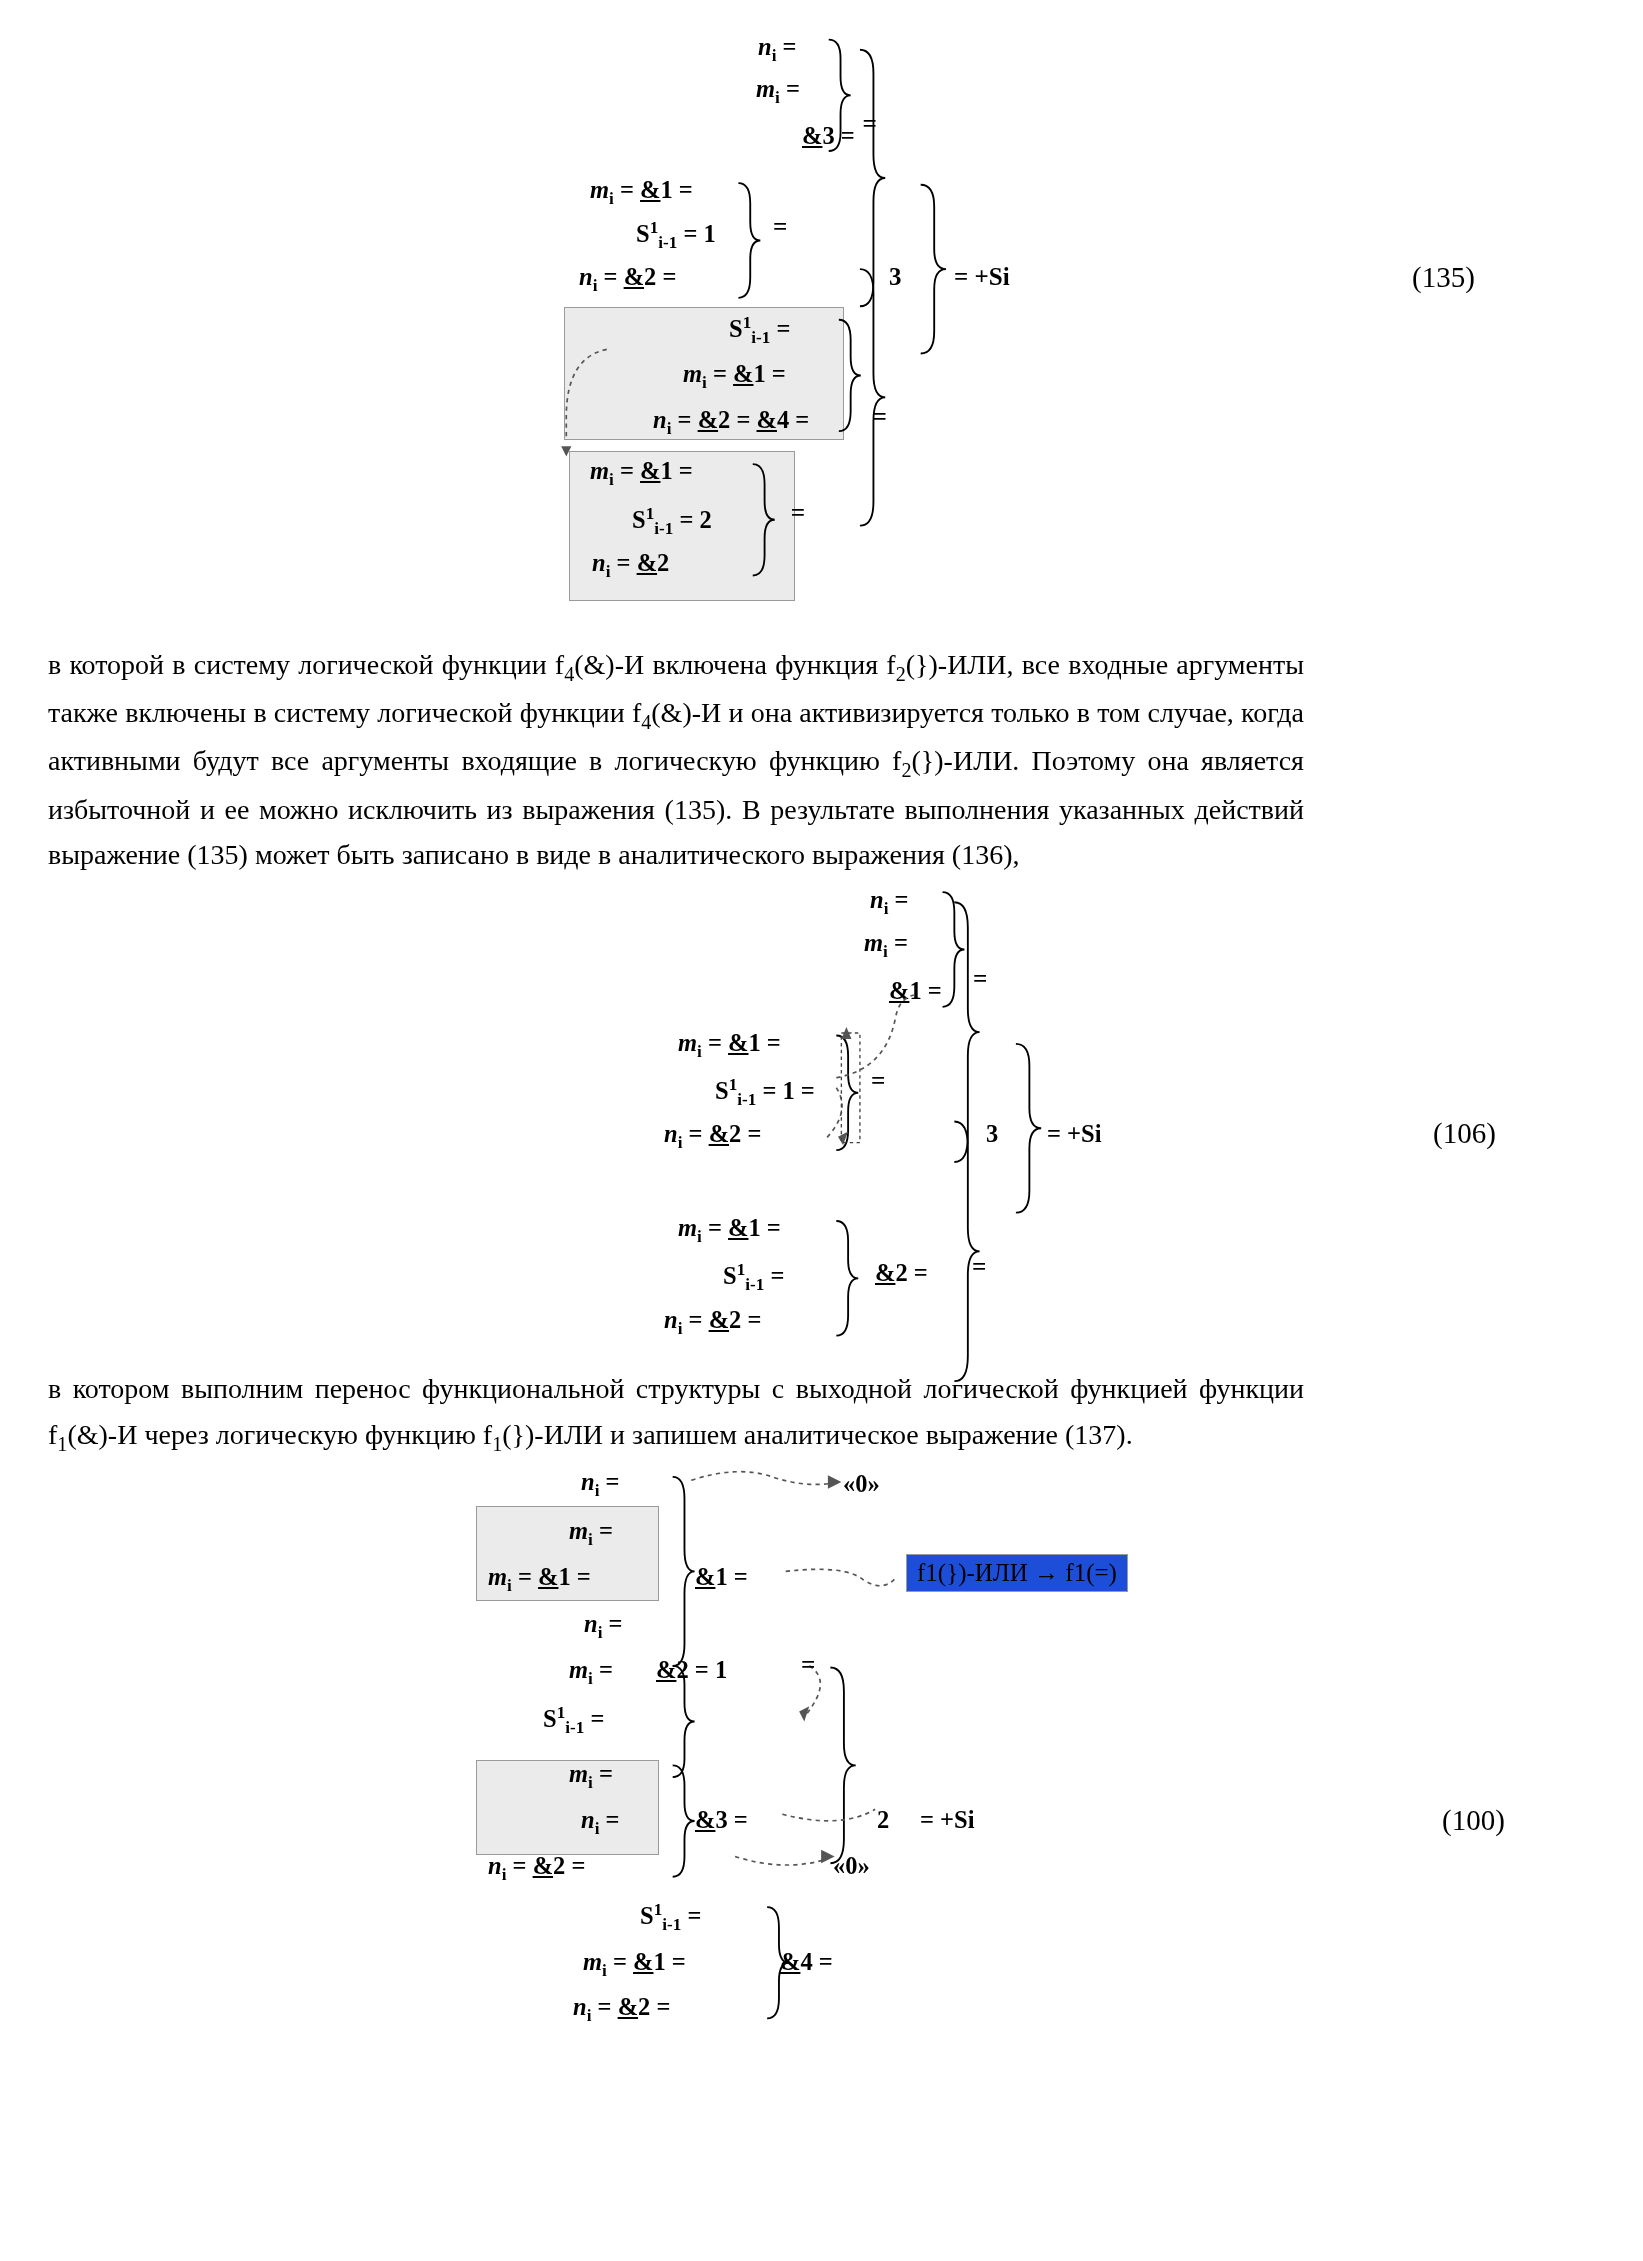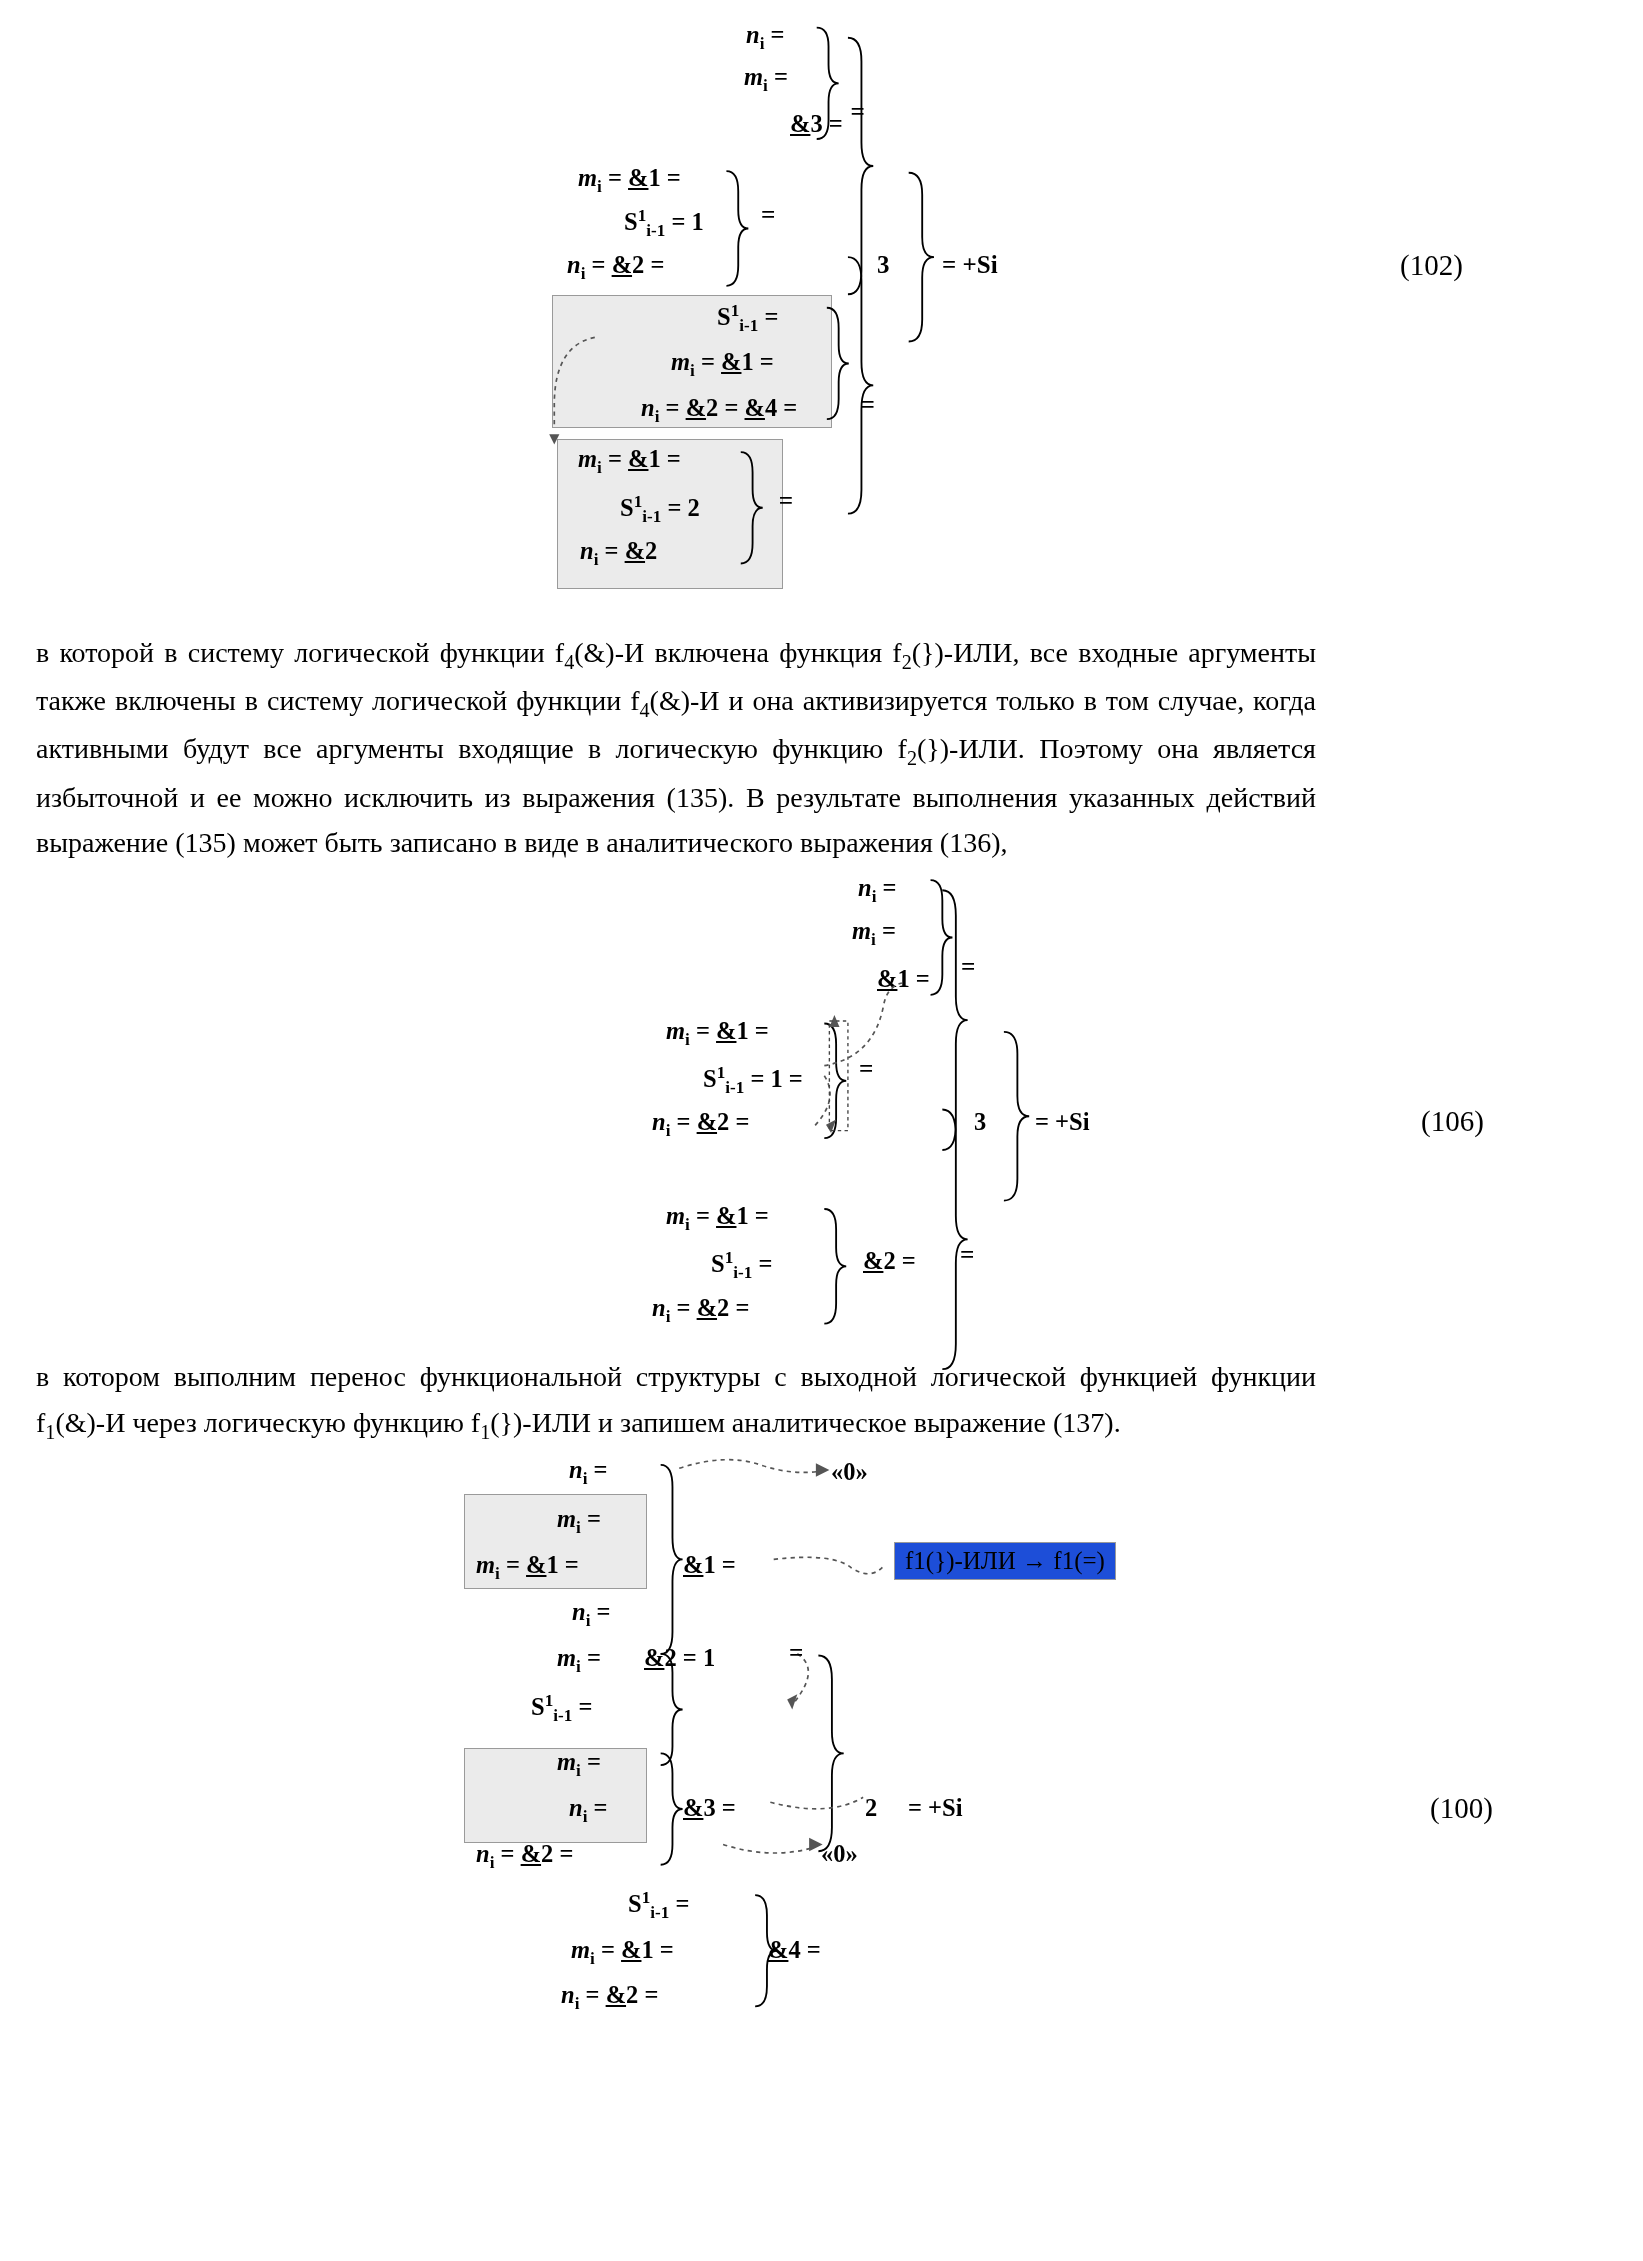--- a/index.html
+++ b/index.html
@@ -11,21 +11,21 @@
     width: 1644px;
     min-height: 2261px;
     font-family: "Liberation Serif", serif;
     color: #000000;
     position: relative;
   }
   .page {
     position: relative;
     width: 1352px;
     min-height: 2261px;
-    padding: 4px;
+    padding: 16px;
     box-sizing: border-box;
   }
 
   
   .para {
     font-family: "Liberation Serif", serif;
     font-size: 28px;
     line-height: 1.62;
     text-align: justify;
     margin: 0 32px;
@@ -140,21 +140,21 @@
     </div>
 
     <div class="fbox plain" style="left:873px; top:247px; font-size:25px;">
       <span>3</span>
     </div>
     <div class="fbox plain" style="left:938px; top:247px; font-size:25px;">
       <span>= +S<span class="idx">i</span></span>
     </div>
 
     <div class="eqnum" style="left:1396px; top:245px;">
-      <span>(102)</span>
+      <span>(135)</span>
     </div>
 
     <svg class="overlay" width="1644" height="616" viewBox="0 0 1948 730">
       <g fill="none" stroke="#000" stroke-width="2.2">
 
         <path d="M963 28 q14 0 14 22 v22 q0 22 12 22 q-12 0 -12 22 v22 q0 22 -14 22"></path>
 
         <path d="M856 198 q14 0 14 24 v22 q0 22 12 22 q-12 0 -12 22 v22 q0 24 -14 24"></path>
 
         <path d="M975 360 q14 0 14 24 v20 q0 22 12 22 q-12 0 -12 22 v20 q0 24 -14 24"></path>

